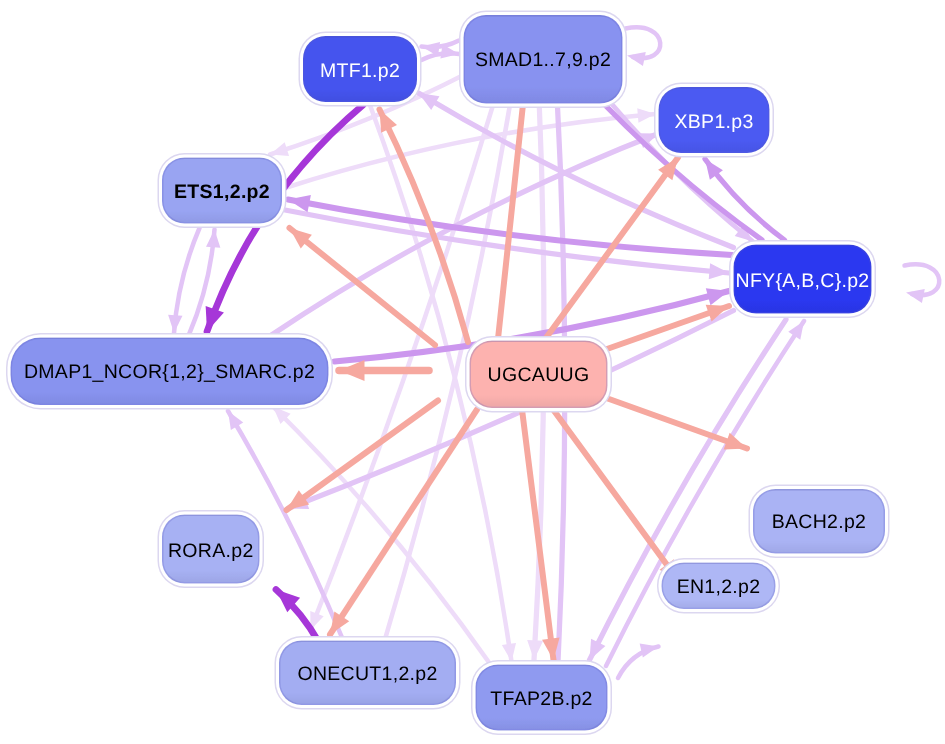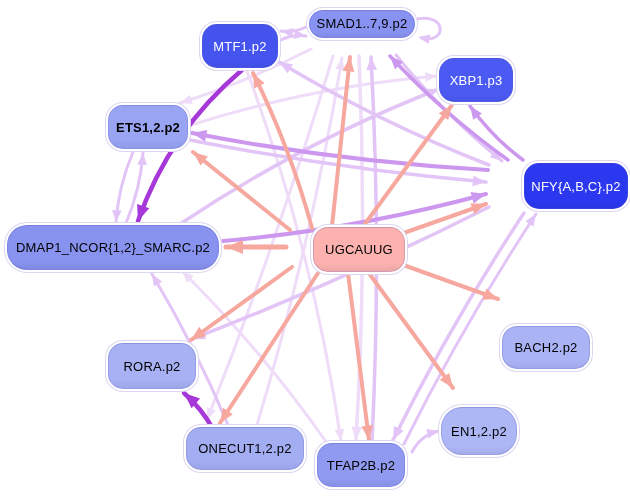--- a/index.html
+++ b/index.html
@@ -108,45 +108,45 @@
       <polygon points="184,393 200.04911506076255,398.5243466370608 191.53027981501802,408.21142287583683" fill="#a637d8"></polygon>
       <path d="M 417 19 C 447 13, 447 44, 422 38" fill="none" stroke="#e2c4f6" stroke-width="3" stroke-linecap="round"></path>
       <polygon points="418,37 430.5122094218161,34.60738315131415 428.6294945244896,44.02095763794699" fill="#e2c4f6"></polygon>
       <path d="M 603 177 C 633 171, 633 202, 608 196" fill="none" stroke="#e2c4f6" stroke-width="3" stroke-linecap="round"></path>
       <polygon points="604,195 616.5122094218162,192.60738315131414 614.6294945244896,202.020957637947" fill="#e2c4f6"></polygon>
     </svg>
   <div id="nodes">
       <div class="node" style="left: 202px; top: 24px; width: 76px; height: 44px; background: linear-gradient(rgb(69, 84, 238) 0%, rgb(69, 84, 238) 82%, rgba(0, 0, 40, 0.06)) rgb(69, 84, 238); color: rgb(255, 255, 255);">
         <span>MTF1.p2</span>
       </div>
-      <div class="node" style="left: 309px; top: 9.5px; width: 106px; height: 28px; background: linear-gradient(rgb(136, 146, 240) 0%, rgb(136, 146, 240) 82%, rgba(0, 0, 40, 0.06)) rgb(136, 146, 240); color: rgb(0, 0, 0);">
+      <div class="node" style="left: 309px; top: 9.5px; width: 106px; height: 59px; background: linear-gradient(rgb(136, 146, 240) 0%, rgb(136, 146, 240) 82%, rgba(0, 0, 40, 0.06)) rgb(136, 146, 240); color: rgb(0, 0, 0);">
         <span>SMAD1..7,9.p2</span>
       </div>
       <div class="node" style="left: 439px; top: 58px; width: 74px; height: 44px; background: linear-gradient(rgb(75, 90, 242) 0%, rgb(75, 90, 242) 82%, rgba(0, 0, 40, 0.06)) rgb(75, 90, 242); color: rgb(255, 255, 255);">
         <span>XBP1.p3</span>
       </div>
       <div class="node" style="left: 108px; top: 105px; width: 80px; height: 44px; background: linear-gradient(rgb(153, 164, 242) 0%, rgb(153, 164, 242) 82%, rgba(0, 0, 40, 0.06)) rgb(153, 164, 242); color: rgb(0, 0, 0); font-weight: bold;">
         <span>ETS1,2.p2</span>
       </div>
-      <div class="node" style="left: 489px; top: 163px; width: 104px; height: 46px; background: linear-gradient(rgb(43, 56, 240) 0%, rgb(43, 56, 240) 82%, rgba(0, 0, 40, 0.06)) rgb(43, 56, 240); color: rgb(255, 255, 255); margin-left: 35px;">
+      <div class="node" style="left: 489px; top: 163px; width: 92px; height: 46px; background: linear-gradient(rgb(43, 56, 240) 0%, rgb(43, 56, 240) 82%, rgba(0, 0, 40, 0.06)) rgb(43, 56, 240); color: rgb(255, 255, 255);">
         <span>NFY{A,B,C}.p2</span>
       </div>
       <div class="node" style="left: 7px; top: 224.5px; width: 212px; height: 45px; background: linear-gradient(rgb(136, 147, 239) 0%, rgb(136, 147, 239) 82%, rgba(0, 0, 40, 0.06)) rgb(136, 147, 239); color: rgb(0, 0, 0); border-radius: 20px;">
         <span>DMAP1_NCOR{1,2}_SMARC.p2</span>
       </div>
       <div class="node" style="left: 288px; top: 226.5px; width: 92px; height: 45px; background: linear-gradient(rgb(253, 178, 175) 0%, rgb(253, 178, 175) 82%, rgba(0, 0, 40, 0.06)) rgb(253, 178, 175); color: rgb(0, 0, 0); margin-left: 25px;">
         <span>UGCAUUG</span>
       </div>
       <div class="node" style="left: 502px; top: 289.5px; width: 88px; height: 43px; background: linear-gradient(rgb(170, 179, 244) 0%, rgb(170, 179, 244) 82%, rgba(0, 0, 40, 0.06)) rgb(170, 179, 244); color: rgb(0, 0, 0); margin-top: 36px;">
         <span>BACH2.p2</span>
       </div>
-      <div class="node" style="left: 108px; top: 343px; width: 88px; height: 46px; background: linear-gradient(rgb(167, 177, 243) 0%, rgb(167, 177, 243) 82%, rgba(0, 0, 40, 0.06)) rgb(167, 177, 243); color: rgb(0, 0, 0);">
+      <div class="node" style="left: 108px; top: 343px; width: 65px; height: 46px; background: linear-gradient(rgb(167, 177, 243) 0%, rgb(167, 177, 243) 82%, rgba(0, 0, 40, 0.06)) rgb(167, 177, 243); color: rgb(0, 0, 0);">
         <span>RORA.p2</span>
       </div>
-      <div class="node" style="left: 441px; top: 407px; width: 76px; height: 48px; background: linear-gradient(rgb(174, 183, 245) 0%, rgb(174, 183, 245) 82%, rgba(0, 0, 40, 0.06)) rgb(174, 183, 245); color: rgb(0, 0, 0); border-radius: 21px;">
+      <div class="node" style="left: 441px; top: 375px; width: 76px; height: 31px; background: linear-gradient(rgb(174, 183, 245) 0%, rgb(174, 183, 245) 82%, rgba(0, 0, 40, 0.06)) rgb(174, 183, 245); color: rgb(0, 0, 0);">
         <span>EN1,2.p2</span>
       </div>
       <div class="node" style="left: 186px; top: 426.5px; width: 118px; height: 43px; background: linear-gradient(rgb(163, 173, 242) 0%, rgb(163, 173, 242) 82%, rgba(0, 0, 40, 0.06)) rgb(163, 173, 242); color: rgb(0, 0, 0);">
         <span>ONECUT1,2.p2</span>
       </div>
       <div class="node" style="left: 317px; top: 443px; width: 88px; height: 44px; background: linear-gradient(rgb(143, 154, 240) 0%, rgb(143, 154, 240) 82%, rgba(0, 0, 40, 0.06)) rgb(143, 154, 240); color: rgb(0, 0, 0);">
         <span>TFAP2B.p2</span>
       </div>
     </div>
 </div>

